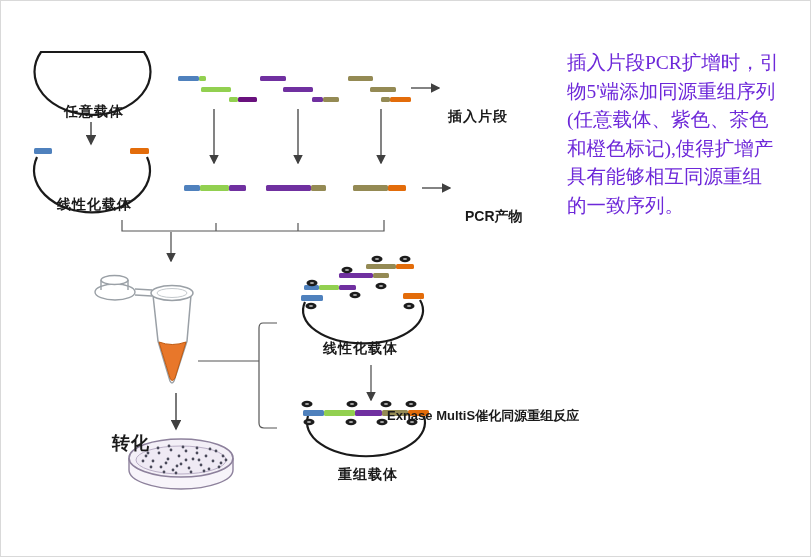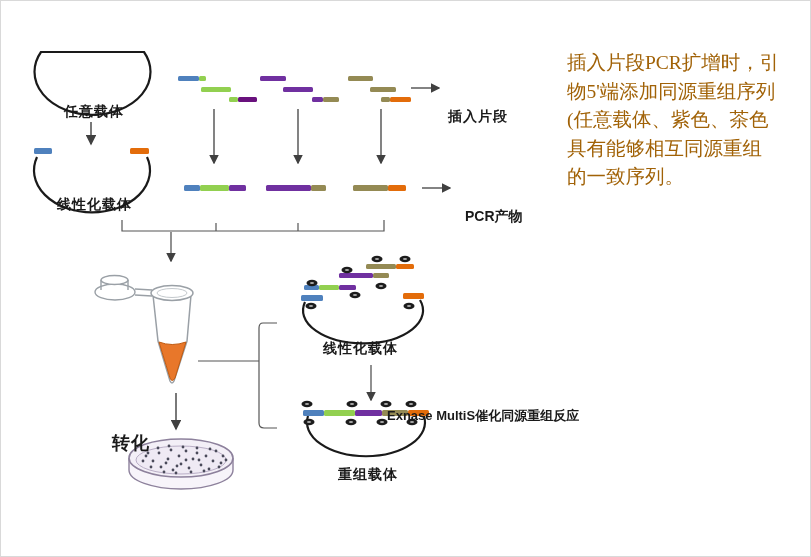--- a/index.html
+++ b/index.html
@@ -9,21 +9,21 @@
     font-family:"Liberation Sans",sans-serif;
   }
   #diagram-svg{position:absolute;left:0;top:0;}
   .lbl{
     position:absolute;font-weight:bold;color:#1a1a1a;
     font-size:14px;white-space:nowrap;letter-spacing:1px;margin-top:28px;
   }
   .lbl-small{font-size:13px;letter-spacing:0px;}
   #explanation-panel{
     position:absolute;left:566px;top:48px;width:242px;
-    font-family:"Liberation Serif",serif;color:#a16207;
+    font-family:"Liberation Serif",serif;color:#6d28d9;
     font-size:19.5px;line-height:28.5px;
   }
   .exp-line{white-space:nowrap;}
 </style>
 </head>
 <body>
 
 <div id="canvas">
 
   <svg id="diagram-svg" width="809" height="555" viewBox="0 0 809 555">
@@ -197,16 +197,17 @@
   <div class="lbl" style="left:464px;top:179px;letter-spacing:0px;">PCR产物</div>
   <div class="lbl" style="left:322px;top:311px;">线性化载体</div>
   <div class="lbl lbl-small" style="left:386px;top:378px;">Exnase MultiS催化同源重组反应</div>
   <div class="lbl" style="left:337px;top:437px;">重组载体</div>
   <div class="lbl" style="left:111px;top:402px;font-size:18px;">转化</div>
 
   <div id="explanation-panel">
     <div class="exp-line">插入片段PCR扩增时，引</div>
     <div class="exp-line">物5'端添加同源重组序列</div>
     <div class="exp-line">(任意载体、紫色、茶色</div>
+    <div class="exp-line">和橙色标记),使得扩增产</div>
     <div class="exp-line">具有能够相互同源重组</div>
     <div class="exp-line">的一致序列。</div>
   </div>
 </div>
 
 </body></html>

